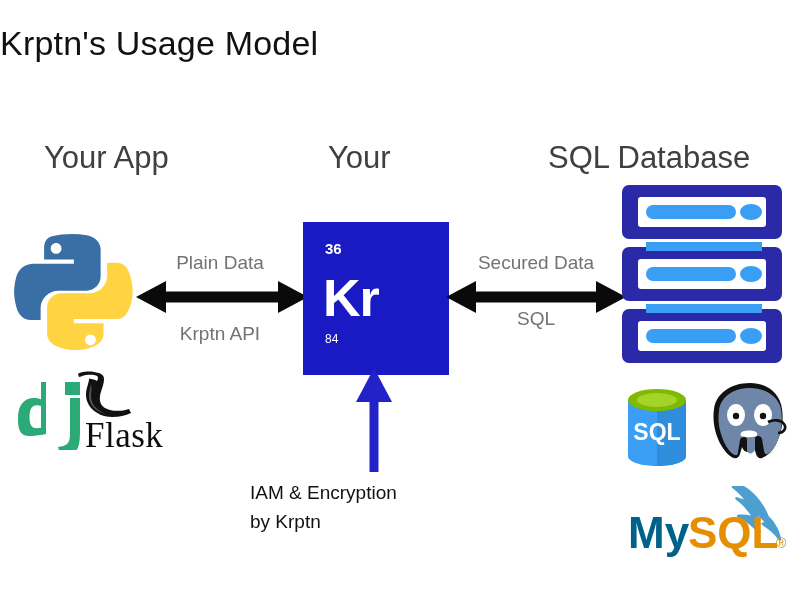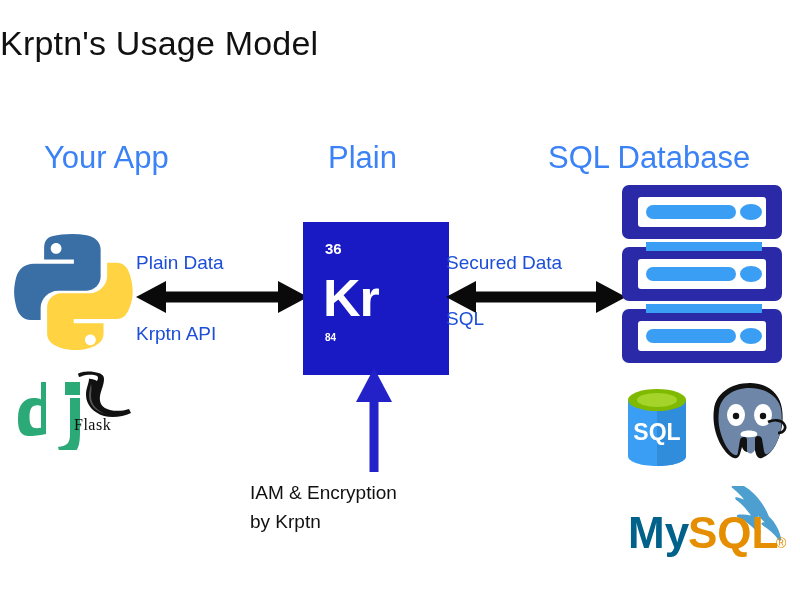--- a/index.html
+++ b/index.html
@@ -29,21 +29,21 @@
     font-size: 34px;
     font-weight: 400;
     letter-spacing: 0.2px;
     color: #111111;
   }
   
   .col-heading {
     position: absolute;
     font-size: 31px;
     font-weight: 400;
-    color: #3b82f6;
+    color: #404040;
     white-space: nowrap;
   }
   #heading-your-app   { left: 44px;  top: 140px; }
   #heading-krptn      { left: 328px; top: 140px; }
   #heading-sql-db     { left: 548px; top: 140px; }
 
   
   #krptn-tile {
     position: absolute;
     left: 303px;
@@ -70,36 +70,37 @@
     font-size: 52px;
     line-height: 100px;
     font-weight: 700;
     letter-spacing: -1px;
   }
   #krptn-atomic-mass {
     position: absolute;
     left: 22px;
     top: 110px;
     color: #ffffff;
-    font-size: 10px;
-    font-weight: 700;
+    font-size: 12px;
+    font-weight: 400;
   }
 
   
   .arrow-svg { position: absolute; }
   #arrow-left-right  { left: 136px; top: 278px; }
   #arrow-right-right { left: 446px; top: 278px; }
   #arrow-bottom-up   { left: 352px; top: 368px; }
 
   
   .edge-label {
     position: absolute;
     font-size: 19px;
-    color: #1d4ed8;
+    color: #737373;
     white-space: nowrap;
+    text-align: center;
   }
   #label-plain-data   { left: 136px; top: 252px; width: 168px; }
   #label-python-api   { left: 136px; top: 323px; width: 168px; }
   #label-secured-data { left: 446px; top: 252px; width: 180px; }
   #label-sql          { left: 446px; top: 308px; width: 180px; }
 
   #label-iam-block {
     position: absolute;
     left: 250px;
     top: 478px;
@@ -114,37 +115,37 @@
   #python-logo  { position: absolute; left: 8px;   top: 228px; }
   #django-logo  { position: absolute; left: 14px;  top: 372px; }
   #flask-logo   { position: absolute; left: 72px;  top: 370px; }
   #server-stack { position: absolute; left: 620px; top: 183px; }
   #azuresql-logo{ position: absolute; left: 622px; top: 386px; }
   #postgres-logo{ position: absolute; left: 706px; top: 382px; }
   #mysql-logo   { position: absolute; left: 626px; top: 486px; }
 
   .flask-word {
     position: absolute;
-    left: 2px;
+    left: 13px;
     top: 46px;
     font-family: "Liberation Serif", serif;
-    font-size: 16px;
+    font-size: 35px;
     color: #0d0d0d;
     letter-spacing: 0.5px;
   }
 </style>
 </head>
 <body>
 
 <div class="stage">
 
   <div id="diagram-title">Krptn's Usage Model</div>
 
   <div class="col-heading" id="heading-your-app">Your App</div>
-  <div class="col-heading" id="heading-krptn">Plain</div>
+  <div class="col-heading" id="heading-krptn">Your</div>
   <div class="col-heading" id="heading-sql-db">SQL Database</div>
 
   <div id="python-logo">
     <svg width="132" height="132" viewBox="0 0 110 110">
       <path fill="#3a6fa5" d="M53.5 5c-6.3 0-11.9.6-16 1.7-6.2 1.6-7.4 5-7.4 11.2v8.3h24.8v3.5H21.3c-6.8 0-12.7 4-14.6 11.7-2.1 8.8-2.2 14.3 0 23.5 1.7 6.9 5.6 11.7 12.4 11.7h8.1V66.5c0-7.6 6.6-14.3 14.6-14.3h23.7c6.5 0 11.7-5.3 11.7-11.7V17.9c0-6.2-5.3-10.9-11.6-11.9C61.5 5.3 57.5 5 53.5 5zm-13.4 7.4c2.5 0 4.5 2 4.5 4.6 0 2.5-2 4.5-4.5 4.5-2.5 0-4.5-2-4.5-4.5 0-2.6 2-4.6 4.5-4.6z"></path>
       <path fill="#ffd342" d="M82.6 29.7v10.1c0 7.9-6.7 14.6-14.6 14.6H44.3c-6.4 0-11.7 5.4-11.7 11.7v22c0 6.2 5.4 9.9 11.7 11.8 7.5 2.2 14.6 2.6 23.7 0 5.9-1.7 11.6-5.2 11.6-11.8v-8.8H54.8v-3.5h35.5c6.9 0 9.4-4.8 11.8-11.7 2.5-7.2 2.4-14.1 0-23.5-1.7-6.7-4.9-11.7-11.8-11.7h-7.7zM68.7 88.7c2.5 0 4.5 2 4.5 4.5 0 2.6-2 4.6-4.5 4.6-2.5 0-4.5-2-4.5-4.6 0-2.5 2-4.5 4.5-4.5z"></path>
     </svg>
   </div>
 
   <div id="django-logo">

